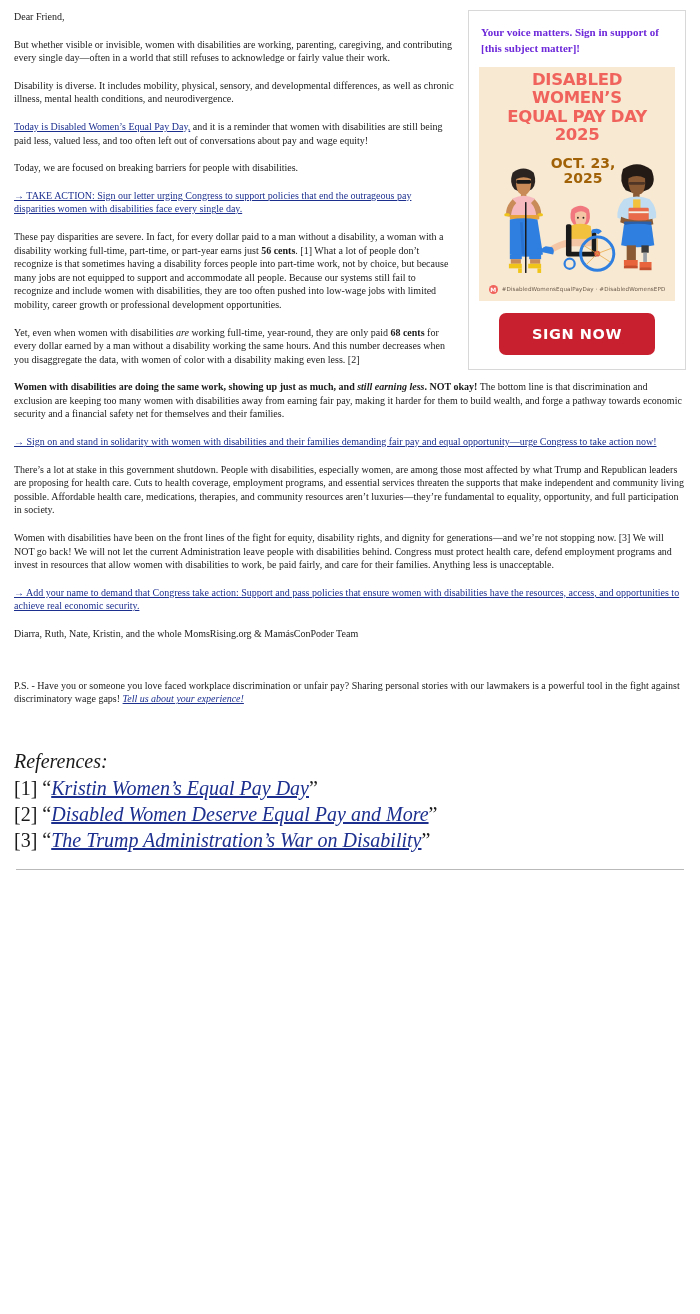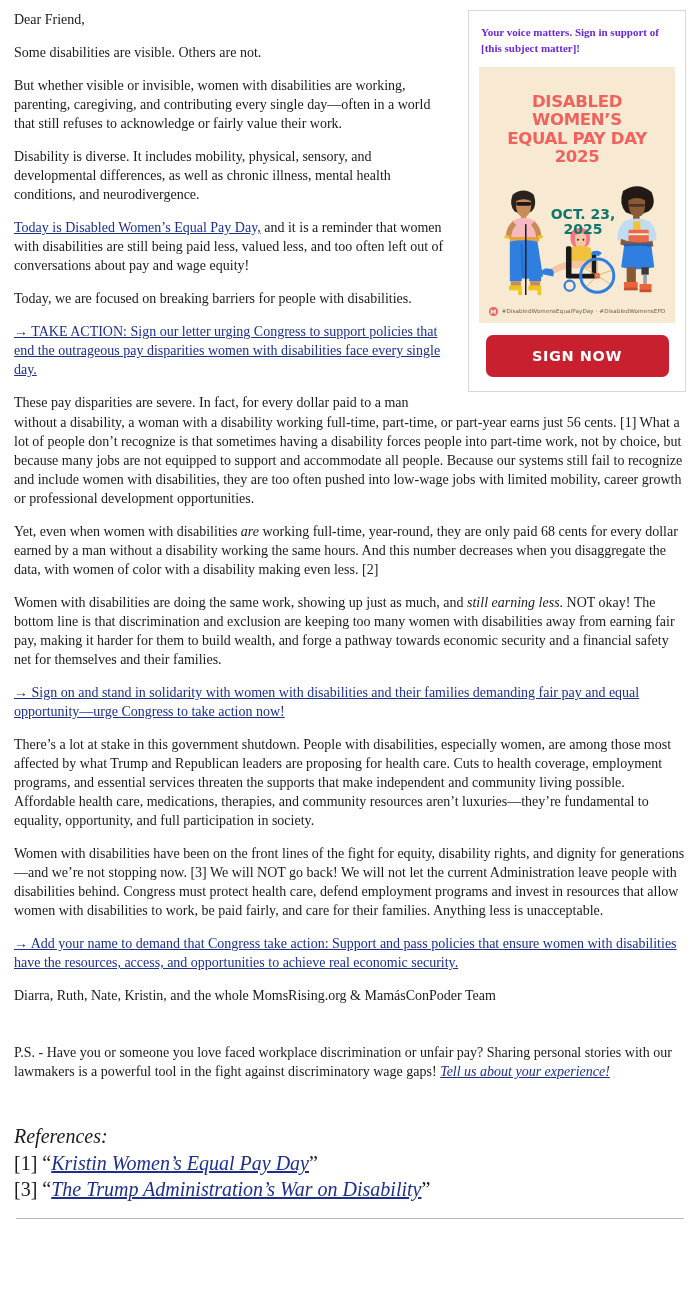--- a/index.html
+++ b/index.html
@@ -33,44 +33,44 @@
     font-family: "Liberation Serif", "DejaVu Serif", serif;
     font-weight: bold;
     font-size: 11px;
     line-height: 1.45;
     text-align: left;
     color: #6d28d9;
     margin: 4px 2px 10px 2px;
   }
   .poster {
     background: #f7e9d2;
-    padding: 24px 6px 4px 6px;
+    padding: 2px 6px 4px 6px;
     box-sizing: border-box;
   }
   .poster-title {
     color: #f0625c;
     font-family: "DejaVu Sans", "Liberation Sans", sans-serif;
     font-weight: bold;
     font-size: 16.5px;
     line-height: 1.12;
     letter-spacing: -0.3px;
     text-align: center;
     margin: 2px 0 4px 0;
   }
   .poster-scene {
     position: relative;
     height: 132px;
   }
   .poster-date {
     position: absolute;
     left: 58px;
-    top: 36px;
+    top: 7px;
     width: 80px;
     text-align: center;
-    color: #0f766e;
+    color: #a16207;
     font-family: "DejaVu Sans", "Liberation Sans", sans-serif;
     font-weight: bold;
     font-size: 14px;
     line-height: 1.08;
     z-index: 4;
   }
   .poster-foot {
     display: flex;
     align-items: center;
     justify-content: center;
@@ -92,53 +92,53 @@
   .poster-foot .tags {
     font-family: "DejaVu Sans", "Liberation Sans", sans-serif;
     font-size: 5.6px;
     color: #6b5a4a;
     letter-spacing: 0.1px;
     white-space: nowrap;
   }
   .sign-now {
     display: block;
     margin: 12px auto 2px auto;
-    width: 183px;
+    width: 156px;
     background: #c8202e;
     color: #ffffff;
     border: none;
     border-radius: 7px;
     font-family: "DejaVu Sans", "Liberation Sans", sans-serif;
     font-weight: bold;
     font-size: 14.5px;
     letter-spacing: 0.6px;
     padding: 13px 0;
     text-align: center;
     cursor: pointer;
   }
   
   p.copy {
-    font-size: 14px;
+    font-size: 10px;
     line-height: 1.36;
     margin: 0 0 14px 0;
     text-align: left;
   }
   a.link {
     color: #1c2f8f;
     text-decoration: underline;
     cursor: pointer;
     font-style: italic;
   }
   a.cta {
     color: #1c2f8f;
     font-weight: normal;
     text-decoration: underline;
     cursor: pointer;
   }
-  .b { font-weight: normal; margin-top: 43px; }
+  .b { font-weight: bold; margin-top: 43px; }
   .i { font-style: italic; text-align: center; }
   .spacer-lg { height: 24px; }
   
   .refs {
     font-size: 20px;
     line-height: 1.3;
     margin-top: 4px;
   }
   .refs .refs-title {
     font-style: italic;
@@ -259,21 +259,20 @@
         <span class="mark">M</span>
         <span class="tags">#DisabledWomensEqualPayDay  ·  #DisabledWomensEPD</span>
       </div>
     </div>
 
     <div class="sign-now">SIGN NOW</div>
   </div>
 
   <p class="copy">Dear Friend,</p>
 
-  <p class="copy">Some disabilities are visible. Others are not.</p>
 
   <p class="copy">But whether visible or invisible, women with disabilities are working, parenting, caregiving, and contributing every single day—often in a world that still refuses to acknowledge or fairly value their work.</p>
 
   <p class="copy">Disability is diverse. It includes mobility, physical, sensory, and developmental differences, as well as chronic illness, mental health conditions, and neurodivergence.</p>
 
   <p class="copy"><a class="cta">Today is Disabled Women’s Equal Pay Day,</a><span> and it is a reminder that women with disabilities are still being paid less, valued less, and too often left out of conversations about pay and wage equity!</span></p>
 
   <p class="copy">Today, we are focused on breaking barriers for people with disabilities.</p>
 
   <p class="copy"><a class="cta">→ TAKE ACTION: Sign our letter urging Congress to support policies that end the outrageous pay disparities women with disabilities face every single day.</a></p>
@@ -299,20 +298,21 @@
 
   <p class="copy"><span>P.S. - Have you or someone you love faced workplace discrimination or unfair pay? Sharing personal stories with our lawmakers is a powerful tool in the fight against discriminatory wage gaps! </span><a class="link">Tell us about your experience!</a></p>
 
   <div class="spacer-lg"></div>
 
   <div class="refs">
     <div class="refs-title">References:</div>
 
     <div class="ref-line"><span>[1]</span> <span>“</span><a class="link">Kristin Women’s Equal Pay Day</a><span>”</span></div>
 
+    <div class="ref-line"><span>[2]</span> <span>“</span><a class="link">Disabled Women Deserve Equal Pay and More</a><span>”</span></div>
 
     <div class="ref-line"><span>[3]</span> <span>“</span><a class="link">The Trump Administration’s War on Disability</a><span>”</span></div>
   </div>
 
   <hr class="rule">
 
   <div class="social">
     
 
     

